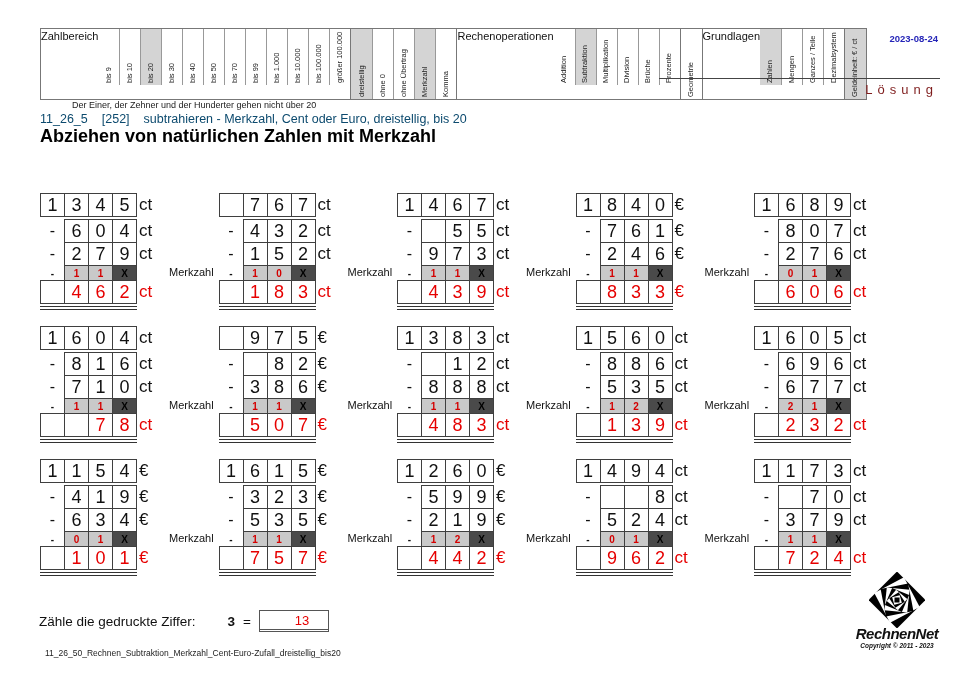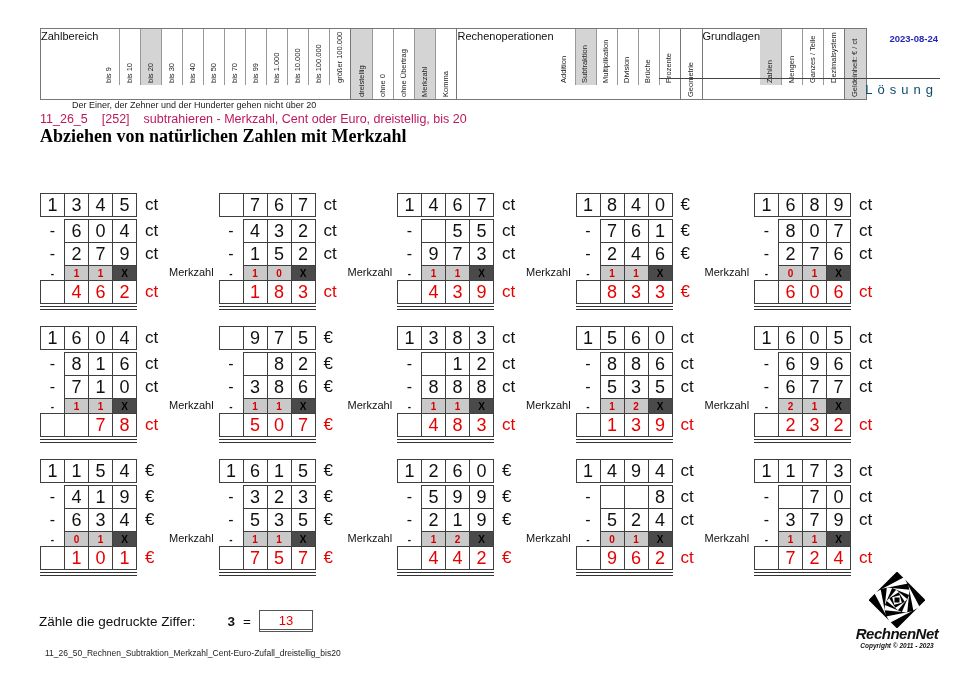--- a/index.html
+++ b/index.html
@@ -16,54 +16,54 @@
   .hcell { width:21px; height:56px; box-sizing:border-box; border-left:1px solid #999;
            display:flex; justify-content:center; overflow:hidden; background:#fff; }
   .hcell:first-child { border-left:none; }
   .mrow.tall .hcell { height:70px; }
   .hcell.hl { background:#d4d4d4; }
   .vlabel { writing-mode:vertical-rl; transform:rotate(180deg); font-size:7.5px; line-height:1.1;
             white-space:nowrap; padding:2px 0; color:#222; }
   
   .date { position:absolute; top:33px; right:25px; font-size:9.5px; font-weight:bold; color:#2525b8; }
   .hline { position:absolute; top:78px; left:659px; right:23px; border-top:1px solid #444; }
-  .solution { position:absolute; top:82px; right:25px; font-size:13px; color:#0c4a6e; letter-spacing:5px; }
+  .solution { position:absolute; top:82px; right:25px; font-size:13px; color:#7f1d1d; letter-spacing:5px; }
   
   .note { position:absolute; left:40px; top:100px; font-size:9px; color:#222;padding-left:32px; }
-  .blue-line { position:absolute; left:40px; top:112px; font-size:12.5px; color:#be185d; }
+  .blue-line { position:absolute; left:40px; top:112px; font-size:12.5px; color:#0c4a6e; }
   .blue-line span { margin-right:14px; }
-  .heading { position:absolute; left:40px; top:126px; font-size:18px; font-weight:bold; color:#000;font-family:Liberation Serif, serif; }
+  .heading { position:absolute; left:40px; top:126px; font-size:18px; font-weight:bold; color:#000; }
   .subheading { position:absolute; left:40px; top:149px; font-size:14px; color:#000; }
   
   .problems { position:absolute; left:40px; top:193px; }
   .prow-group { display:flex; margin-bottom:16px; }
   .problem { position:relative; width:178.5px; }
   .prow { display:flex; margin-top:-1px; }
   .prow:first-child { margin-top:0; }
   .prow.minuend { margin-bottom:3px; }
   .pcell { width:25px; height:24px; box-sizing:border-box; border:1px solid #3f3f3f; margin-right:-1px;
            display:flex; align-items:center; justify-content:center; font-size:18px; background:#fff; color:#111; }
   .pcell.sign { border:none; background:transparent; font-size:16px; }
-  .unitcell { border:none; background:transparent; width:auto; padding-left:9px; font-size:17px;
+  .unitcell { border:none; background:transparent; width:auto; padding-left:3px; font-size:17px;
               display:flex; align-items:center; height:24px; }
   .merkrow .pcell { height:16px; font-size:10px; font-weight:bold; color:#d40000; }
   .merkrow .pcell.sign { font-size:10px; color:#111; }
   .mcell-gray { background:#c9c9c9; }
   .mcell-x { background:#4a4a4a; color:#000 !important; }
   .answerrow .pcell { color:#e60000; }
   .answerrow .pcell.ansfirst { color:#111; }
   .answerrow .unitcell { color:#e60000; }
   .dline { width:97px; height:2px; border-top:1.5px solid #333; border-bottom:1.5px solid #333; margin-top:2px; }
   .merklabel { position:absolute; left:129px; top:73px; font-size:11px; color:#111; }
   
   .count-task { position:absolute; left:39px; top:610px; display:flex; align-items:center; font-size:13.5px; }
   .count-task .digit { font-weight:bold; margin-left:32px; }
   .count-task .eq { margin:0 8px; }
   .resultbox { width:52px; height:18px; border:1px solid #555; border-bottom:3px double #555;
-               display:flex; align-items:center; justify-content:center; color:#e60000; font-size:13px; }
+               display:flex; align-items:center; justify-content:center; color:#e60000; font-size:13px;padding-left:16px; }
   
   .filename { position:absolute; left:45px; top:648px; font-size:8.5px; color:#222; }
   .footer-right { position:absolute; right:23px; top:646px; display:flex; gap:26px; font-size:10px; color:#111; }
   .logo { position:absolute; right:20px; top:572px; width:92px; text-align:center;font-style:italic; }
   .logo svg { display:block; margin:0 auto; }
   .brand { font-size:15px; font-weight:bold; letter-spacing:-0.5px; line-height:1; margin-top:-2px; }
   .copyright { font-size:6.5px; font-weight:bold; margin-top:1px; }
 </style>
 </head>
 <body>

